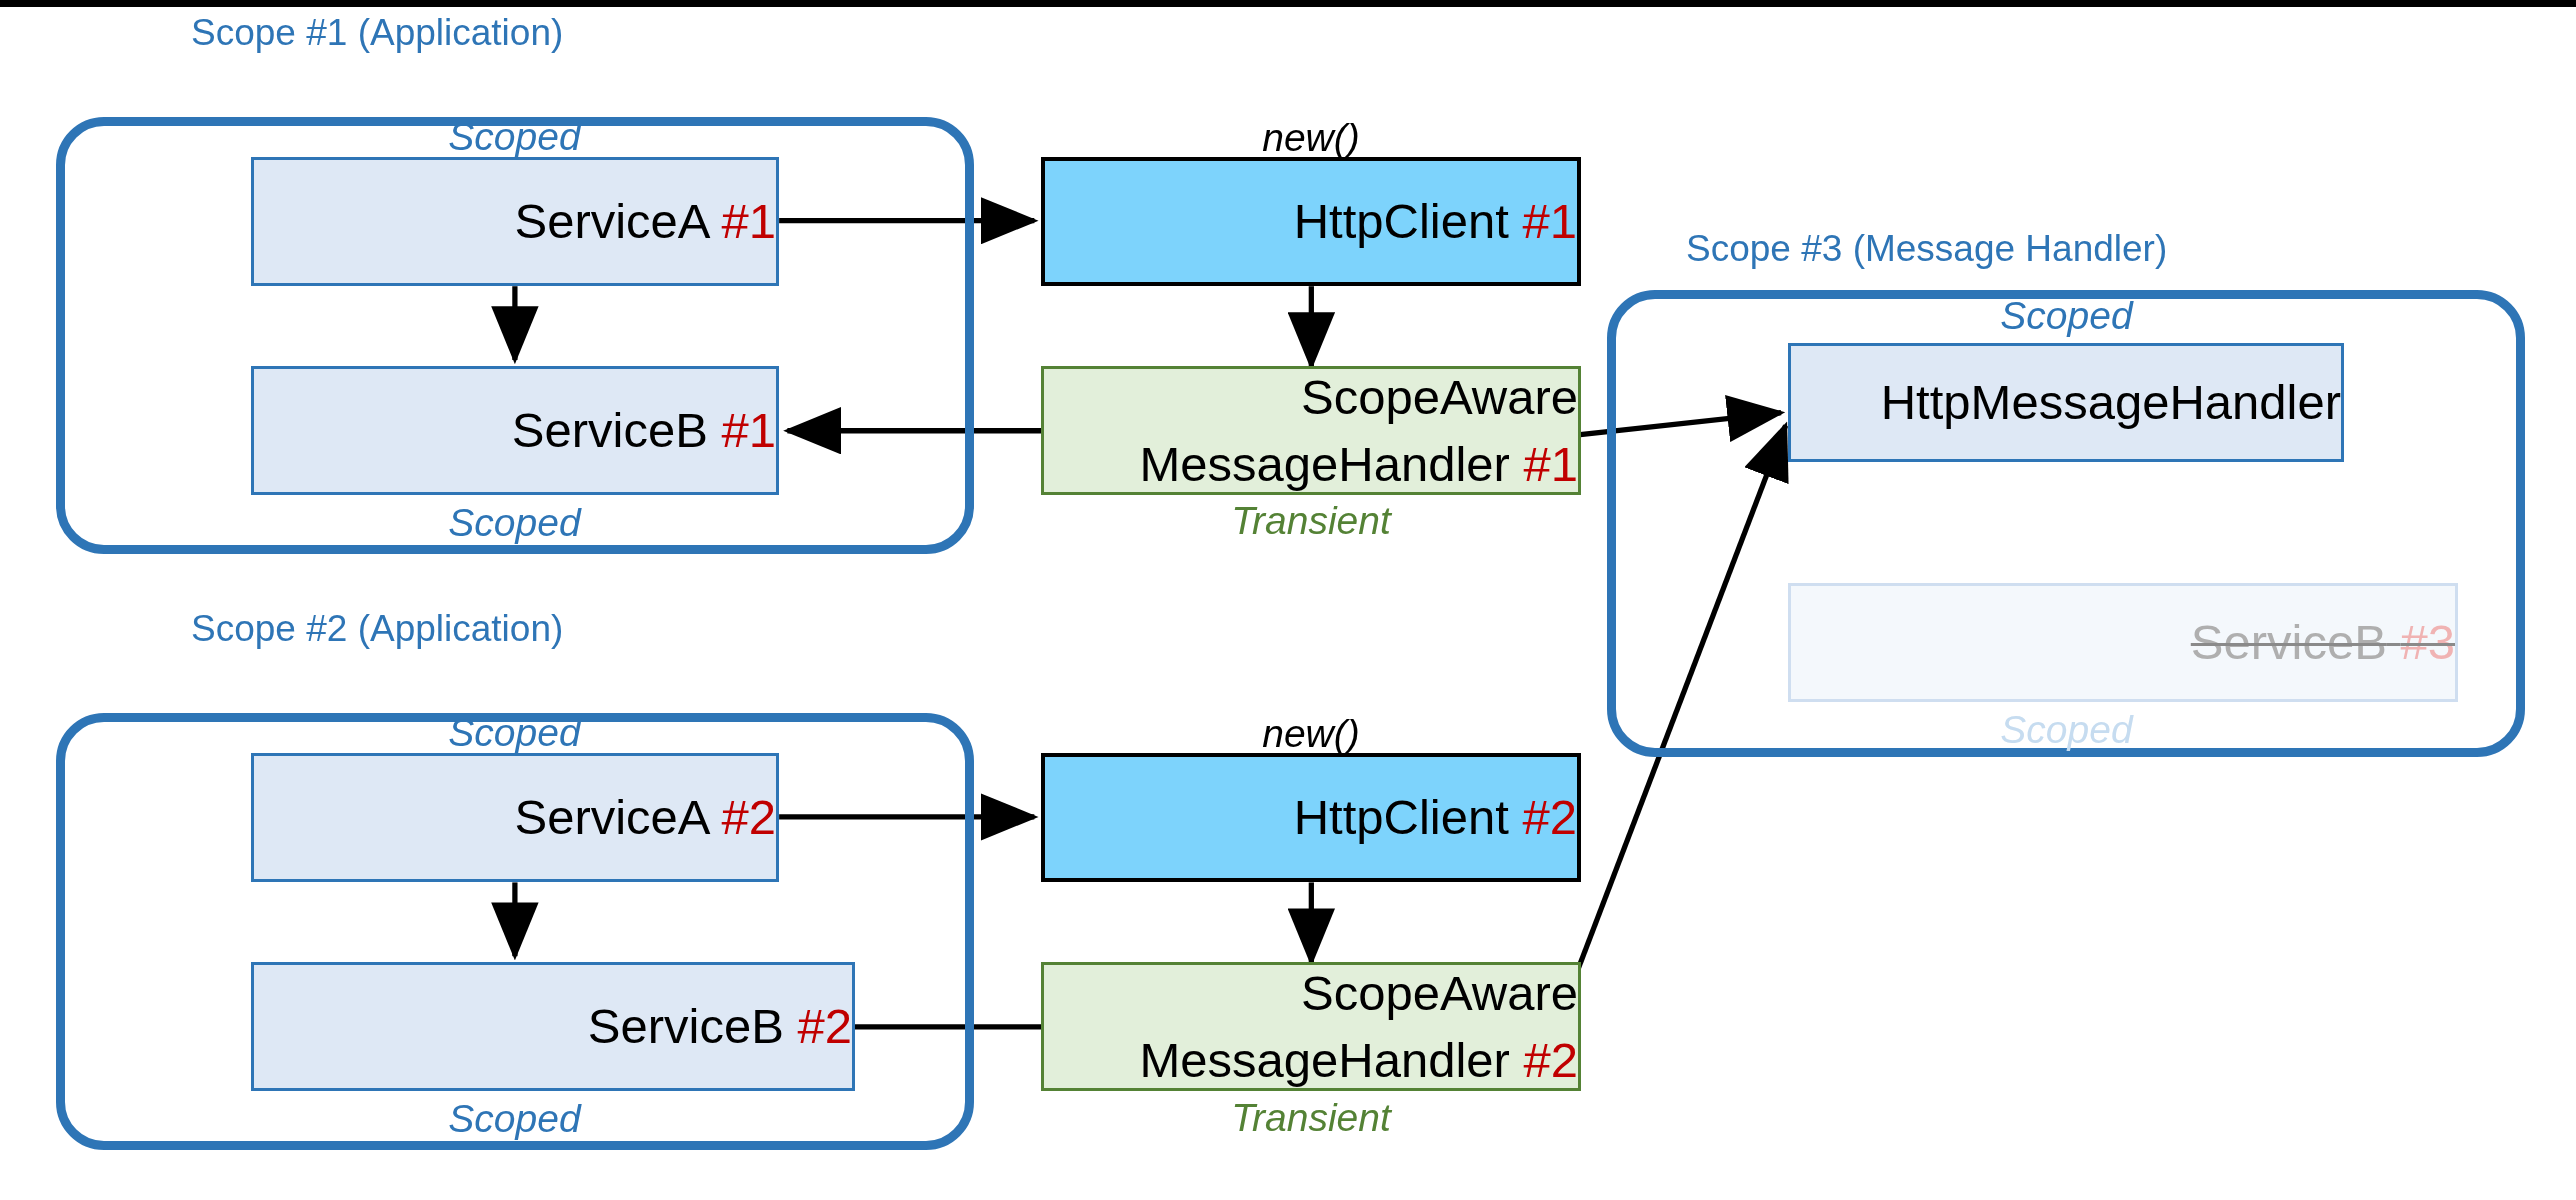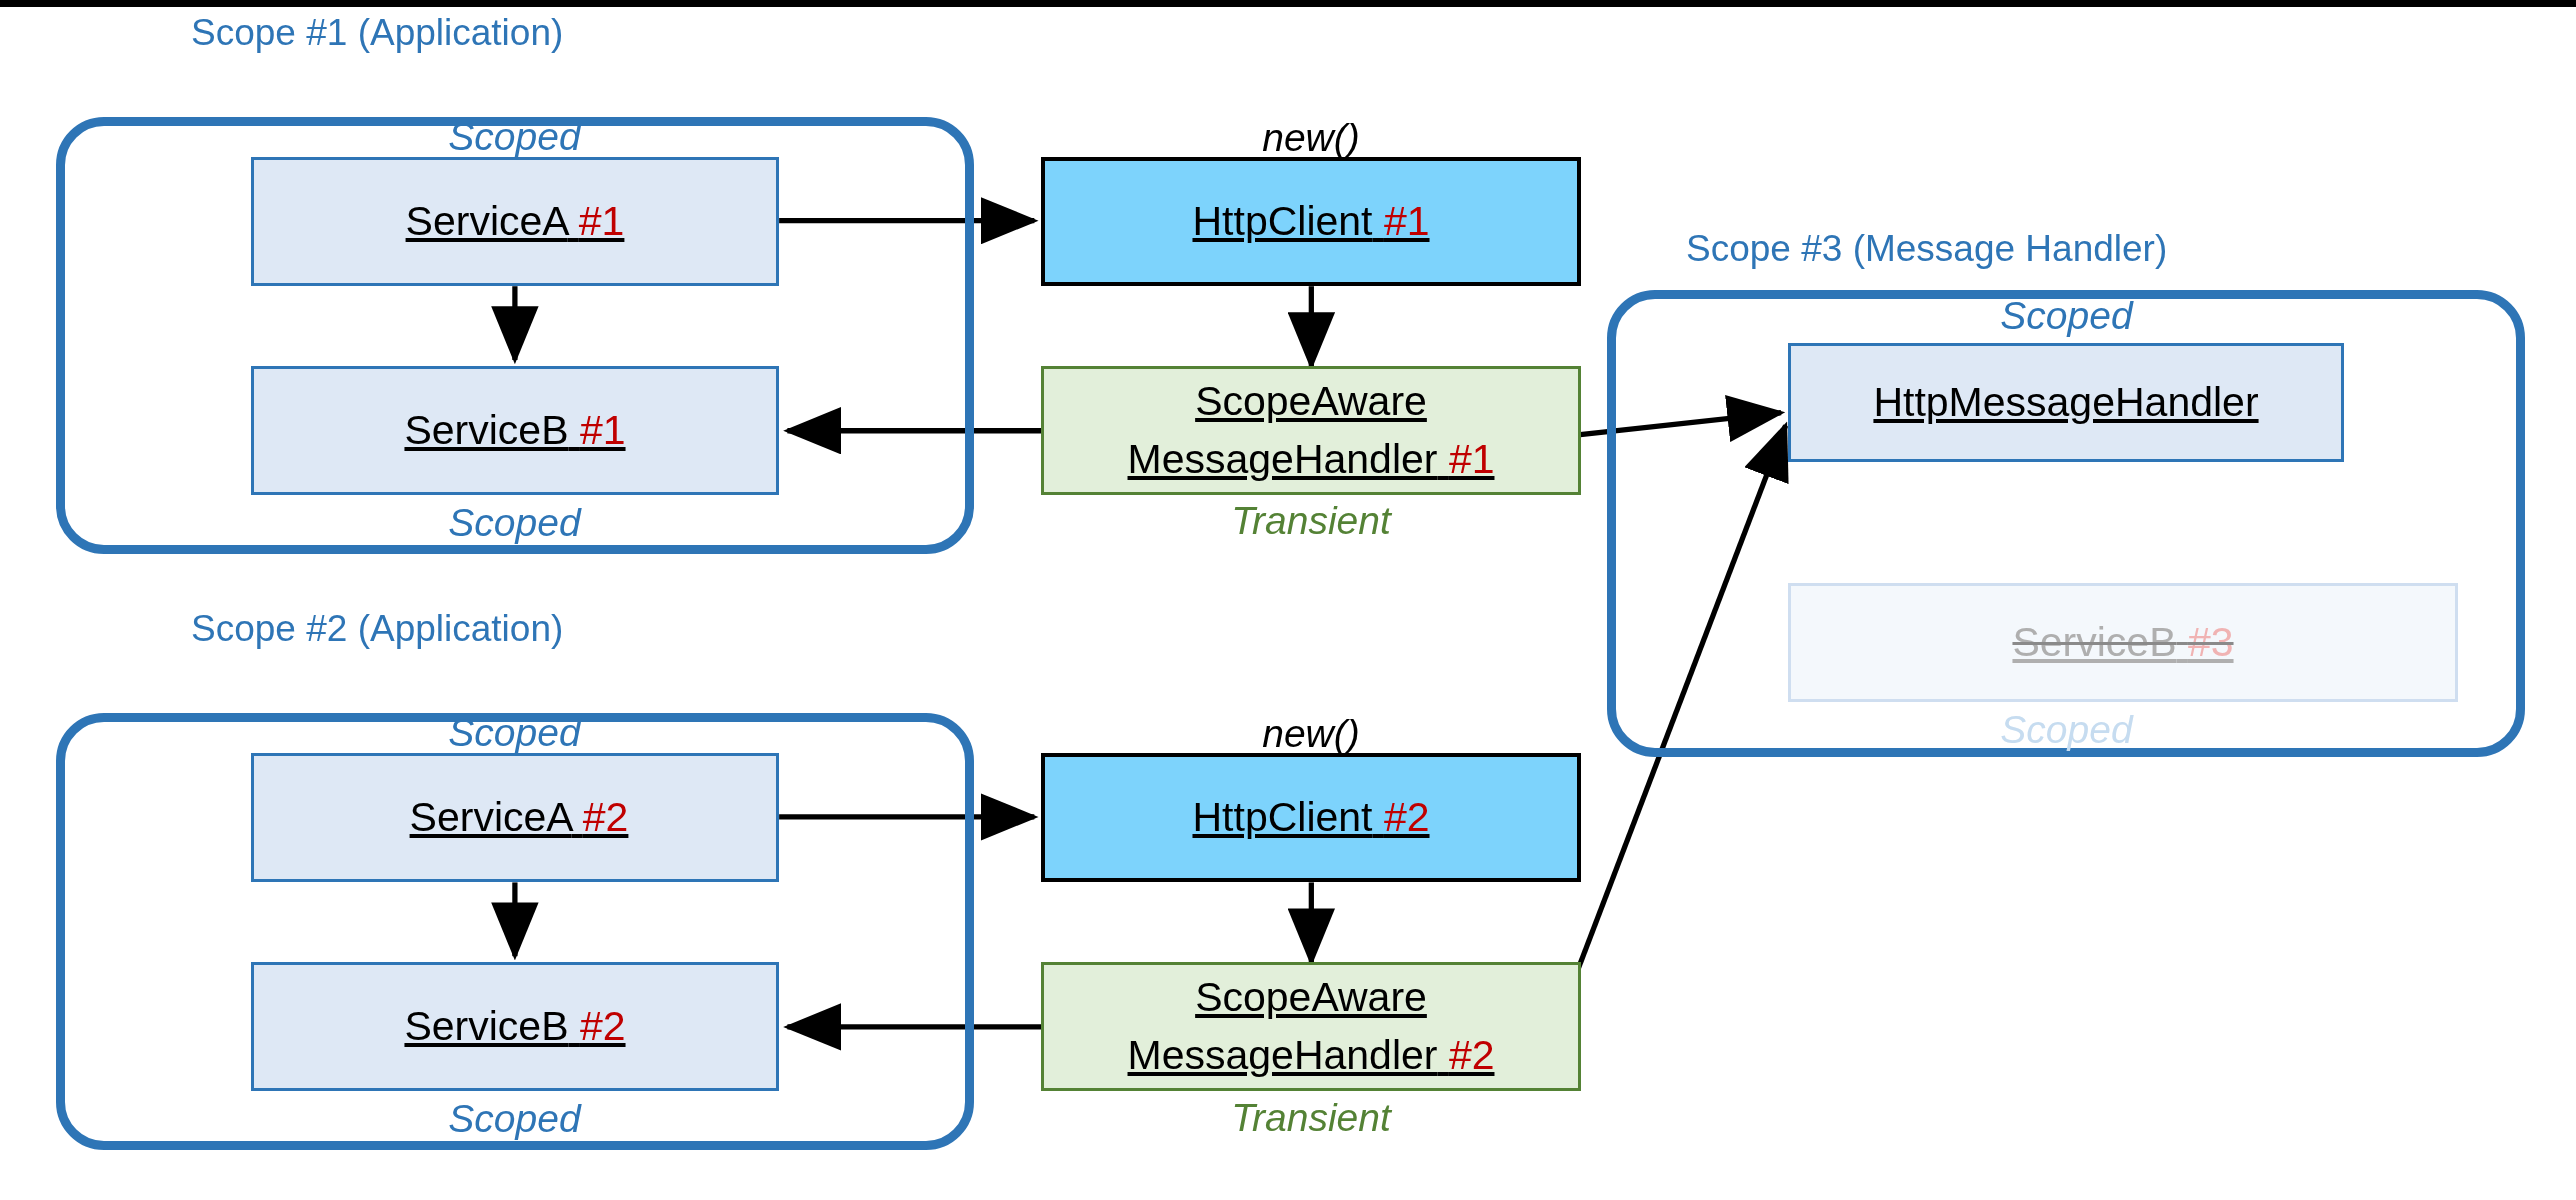--- a/index.html
+++ b/index.html
@@ -39,28 +39,27 @@
     line-height: 1;
     white-space: nowrap;
     font-family: "Liberation Sans", sans-serif;
   }
   
   .node {
     position: absolute;
     box-sizing: border-box;
     display: flex;
     flex-direction: column;
-    align-items: center;
+    align-items: flex-end;
     justify-content: center;
     text-align: center;
-    font-size: 41px;
+    font-size: 49px;
     line-height: 1.15;
     color: #000000;
     white-space: nowrap;
-    text-decoration: underline;
   }
   .node.blue {
     background: #DEE8F5;
     border: 3.8px solid #2E75B6;
   }
   .node.grey {
     background: #7dd3fc;
     border: 4.5px solid #000000;
   }
   .node.green {
@@ -176,21 +175,21 @@
   <div class="cap scoped-faded" style="left:1916px; top:710px; width:301px;">Scoped</div>
 
   <div class="scope-title" style="left:191px; top:610px;">Scope #2 (Application)</div>
   <div class="scope-box" style="left:56px; top:713px; width:918px; height:437px;"></div>
 
   <div class="cap scoped" style="left:364px; top:713px; width:301px;">Scoped</div>
   <div class="node blue" style="left:251px; top:753px; width:528px; height:129px;padding-left:8px;">
     <div><span>ServiceA</span> <span class="num">#2</span></div>
   </div>
 
-  <div class="node blue" style="left:251px; top:962px; width:528px; height:129px;">
+  <div class="node blue" style="left:251px; top:962px; width:604px; height:129px;">
     <div><span>ServiceB</span> <span class="num">#2</span></div>
   </div>
   <div class="cap scoped" style="left:364px; top:1099px; width:301px;">Scoped</div>
 
   <div class="cap newcall" style="left:1198px; top:714px; width:226px;">new()</div>
   <div class="node grey" style="left:1041px; top:753px; width:540px; height:129px;">
     <div><span>HttpClient</span> <span class="num">#2</span></div>
   </div>
 
   <div class="node green" style="left:1041px; top:962px; width:540px; height:129px;">

